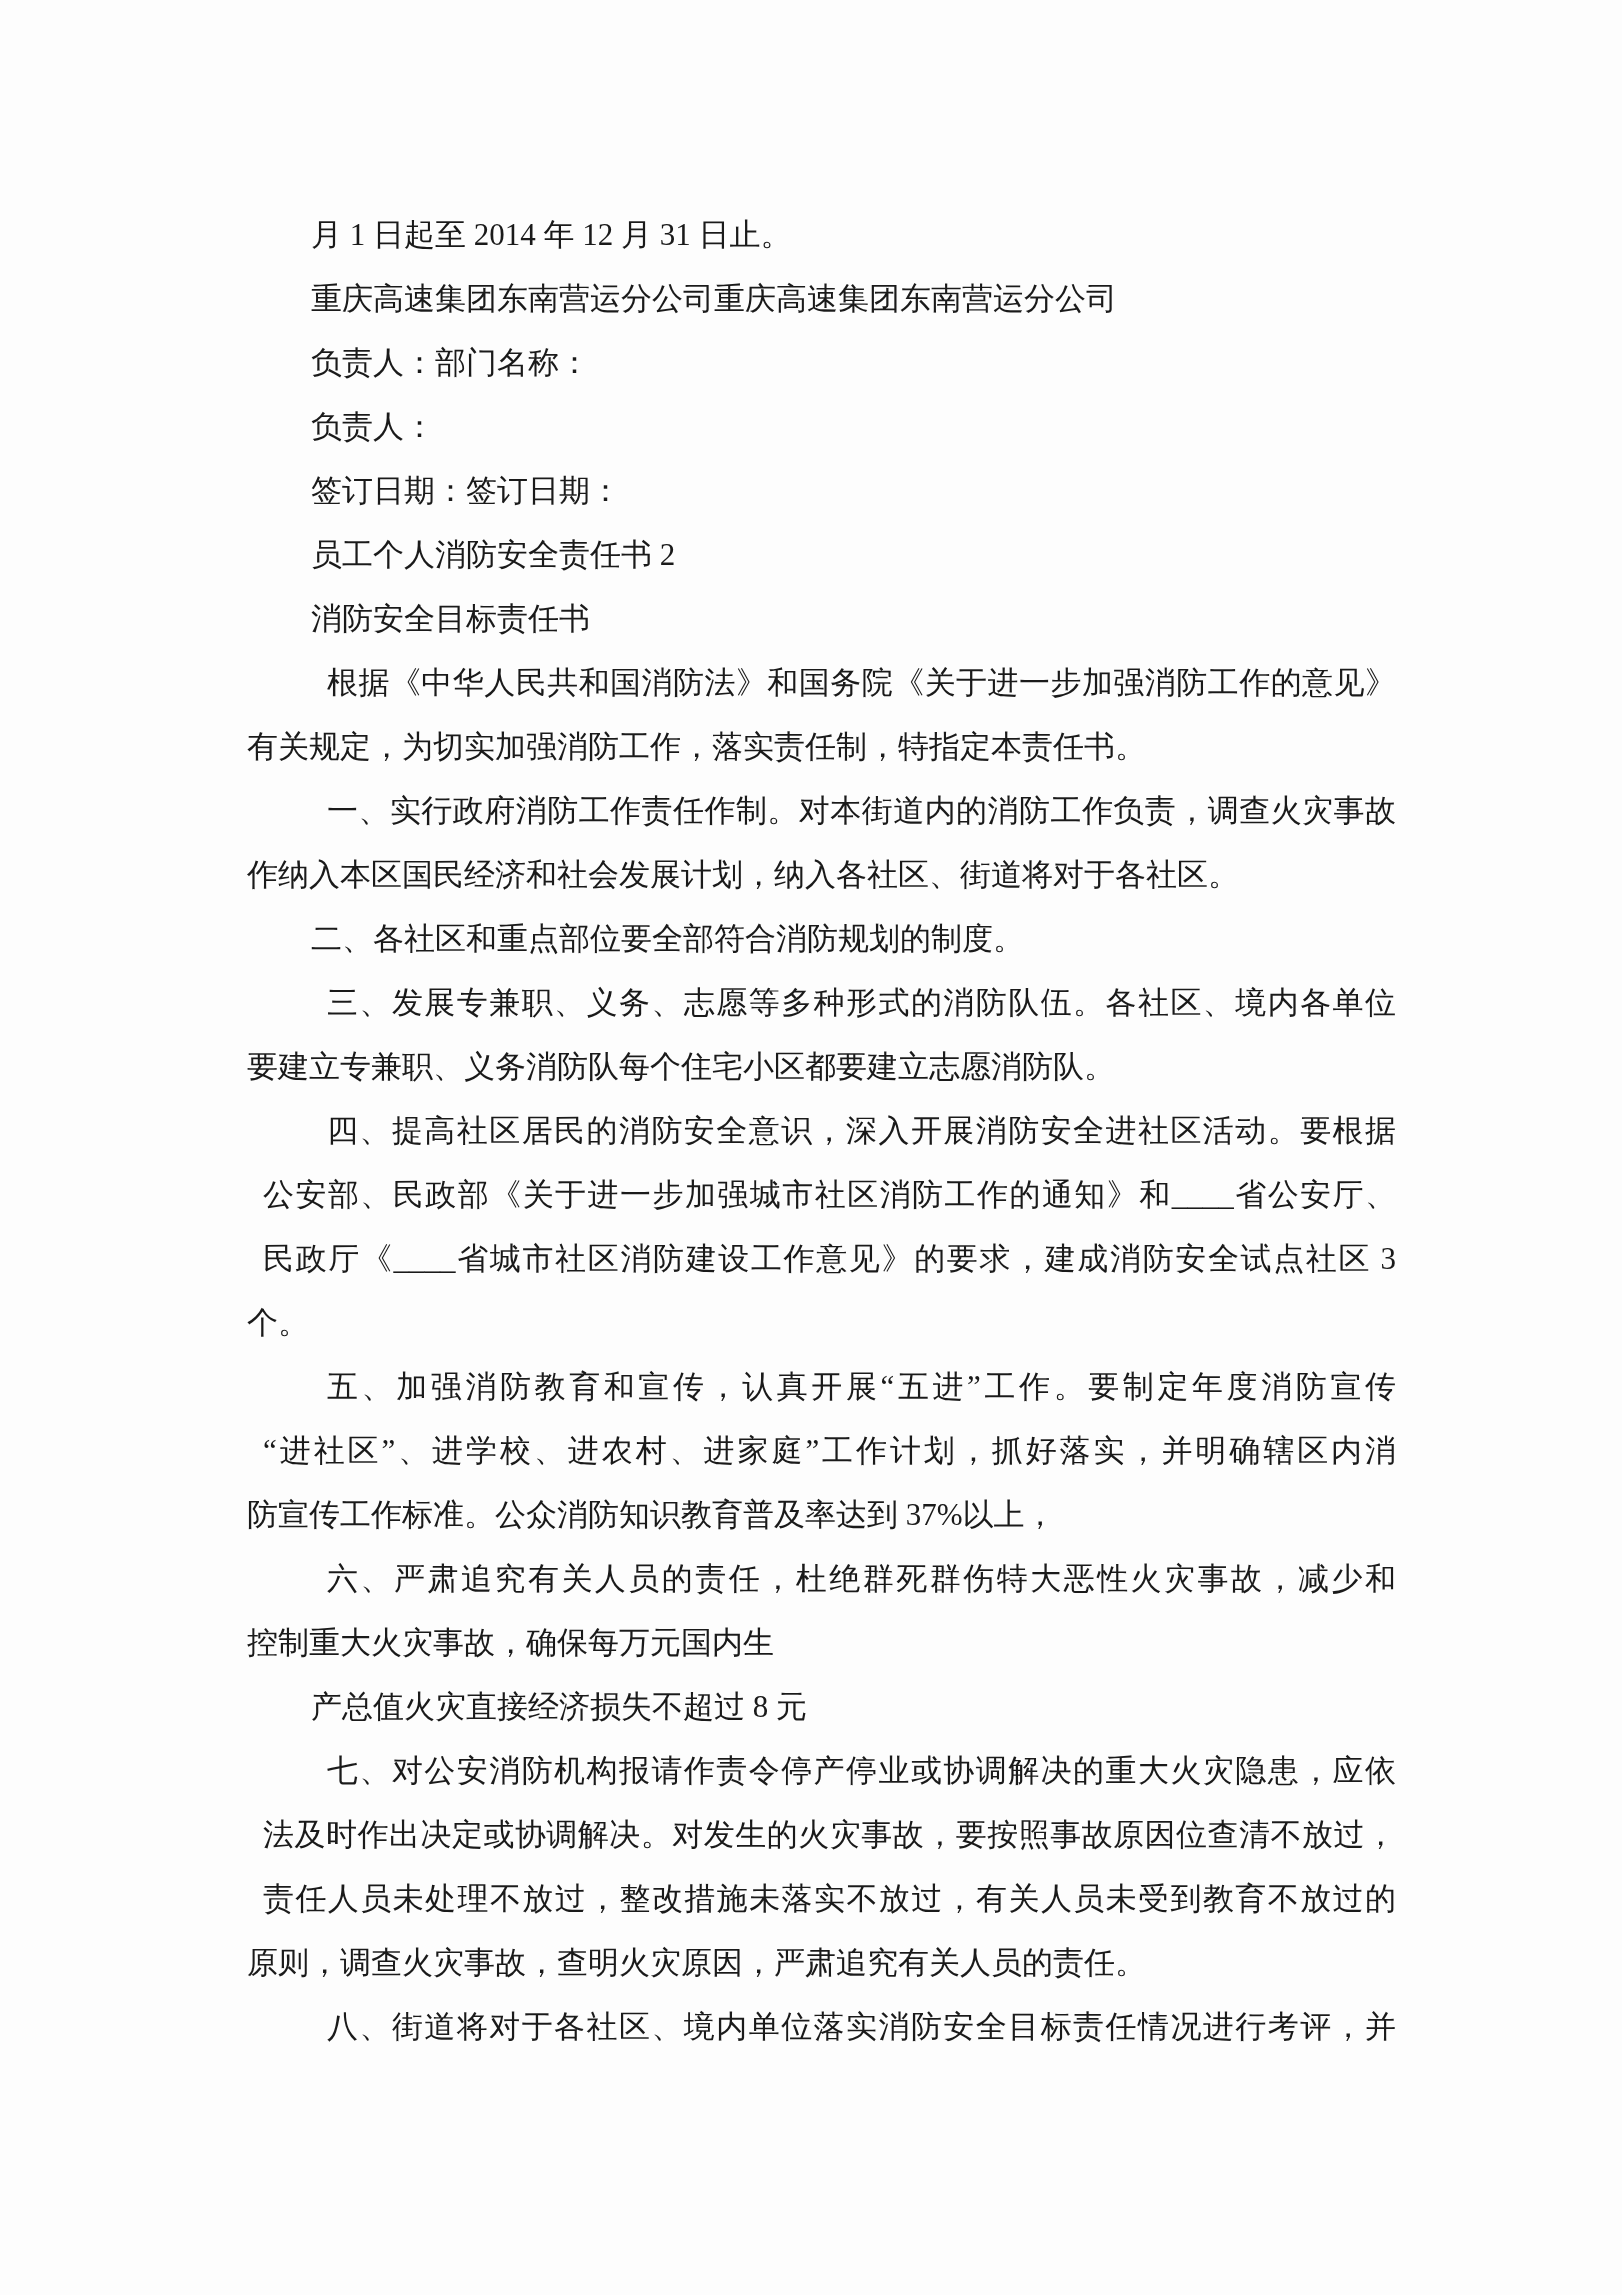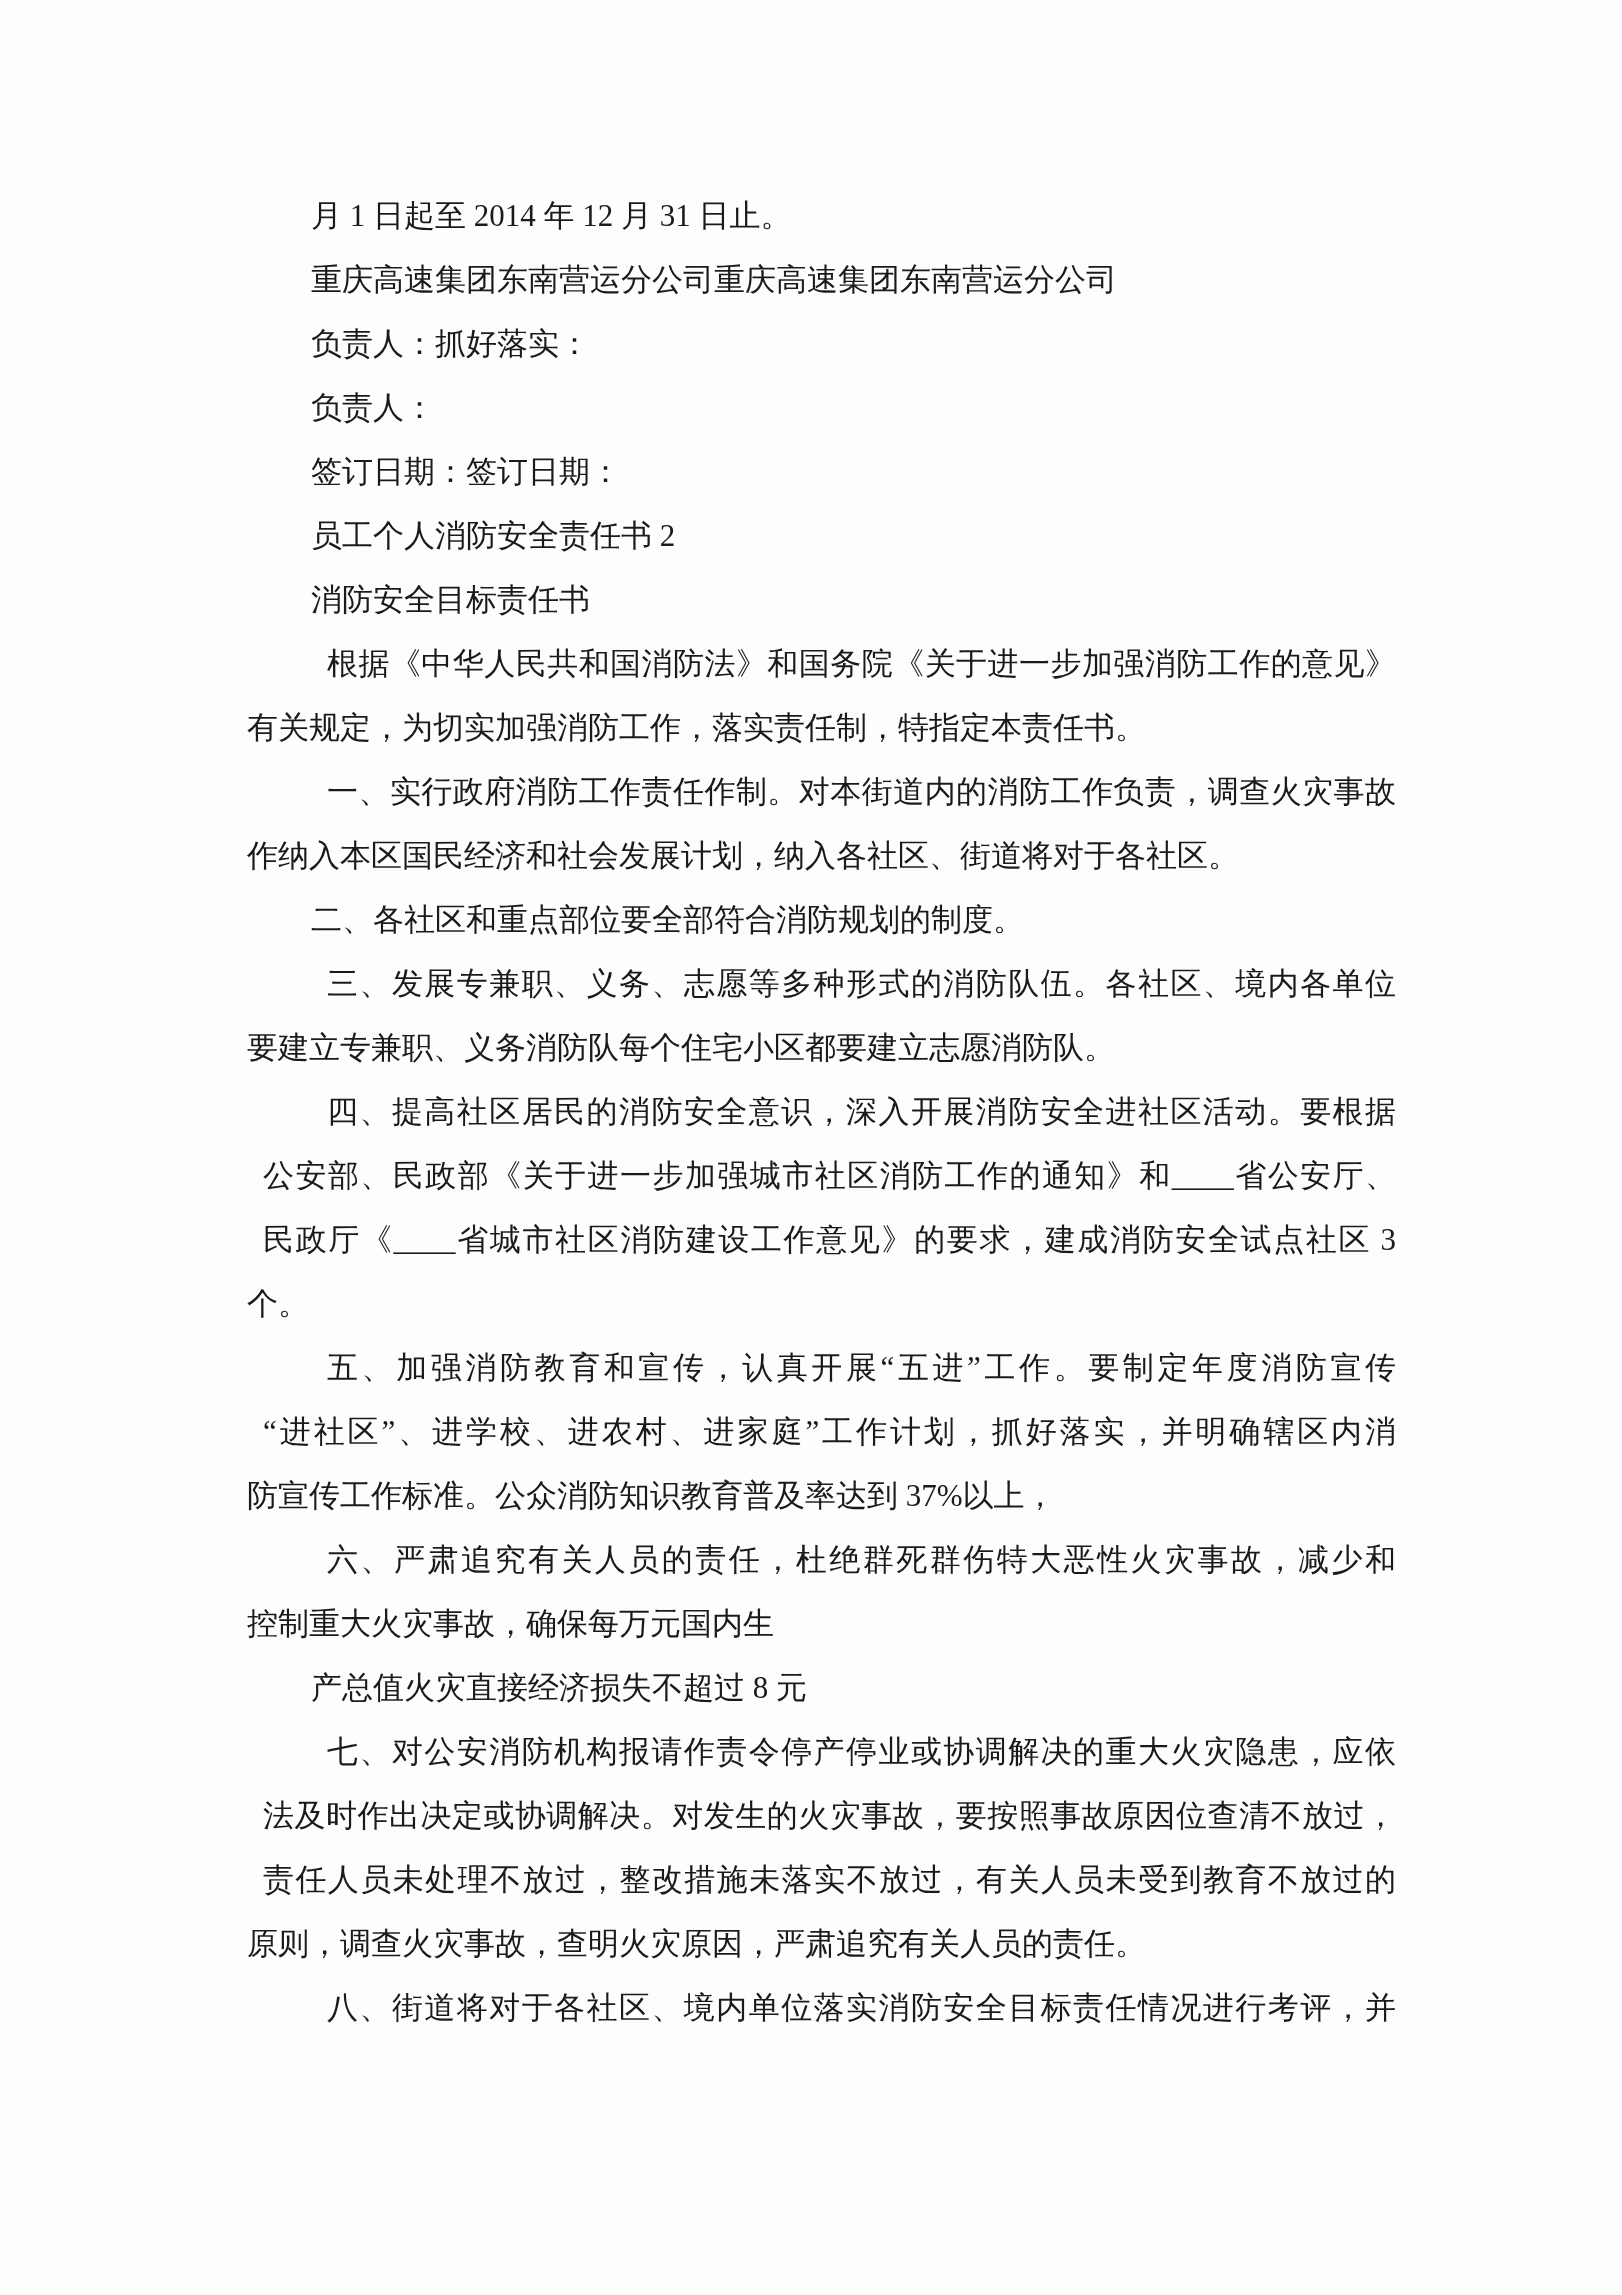--- a/index.html
+++ b/index.html
@@ -18,21 +18,21 @@
   .page {
     position: absolute;
     left: 0; top: 0;
     width: 1623px;
     height: 2295px;
     background: #fdfdfd;
   }
   .doc-body {
     position: absolute;
     left: 247px;
-    top: 184px;
+    top: 203px;
     width: 1149px;
     color: #1a1a1a;
     font-size: 31px;
     word-break: keep-all;
   }
   .line {
     height: 64px;
     line-height: 64px;
     white-space: pre-wrap;
     text-align: left;
@@ -48,21 +48,21 @@
     margin-left: 16px;
   }
 </style>
 </head>
 <body>
 
 <div class="page">
   <div class="doc-body">
     <div class="line in">月 1 日起至 2014 年 12 月 31 日止。</div>
     <div class="line in">重庆高速集团东南营运分公司重庆高速集团东南营运分公司</div>
-    <div class="line in">负责人：抓好落实：</div>
+    <div class="line in">负责人：部门名称：</div>
     <div class="line in">负责人：</div>
     <div class="line in">签订日期：签订日期：</div>
     <div class="line in">员工个人消防安全责任书 2</div>
     <div class="line in">消防安全目标责任书</div>
     <div class="line in j">根据《中华人民共和国消防法》和国务院《关于进一步加强消防工作的意见》</div>
     <div class="line">有关规定，为切实加强消防工作，落实责任制，特指定本责任书。</div>
     <div class="line in j">一、实行政府消防工作责任作制。对本街道内的消防工作负责，调查火灾事故</div>
     <div class="line">作纳入本区国民经济和社会发展计划，纳入各社区、街道将对于各社区。</div>
     <div class="line in">二、各社区和重点部位要全部符合消防规划的制度。</div>
     <div class="line in j">三、发展专兼职、义务、志愿等多种形式的消防队伍。各社区、境内各单位</div>

